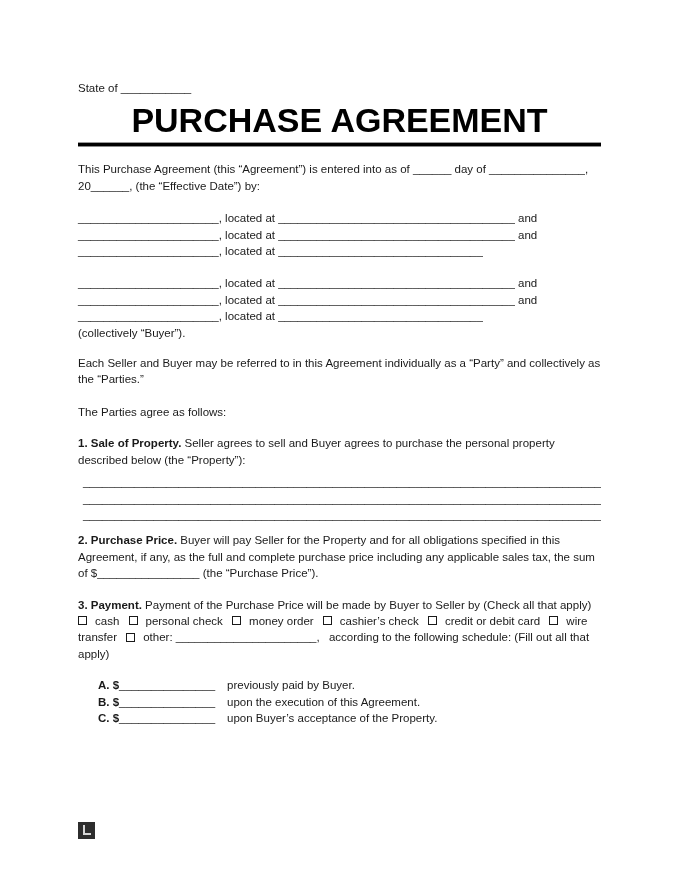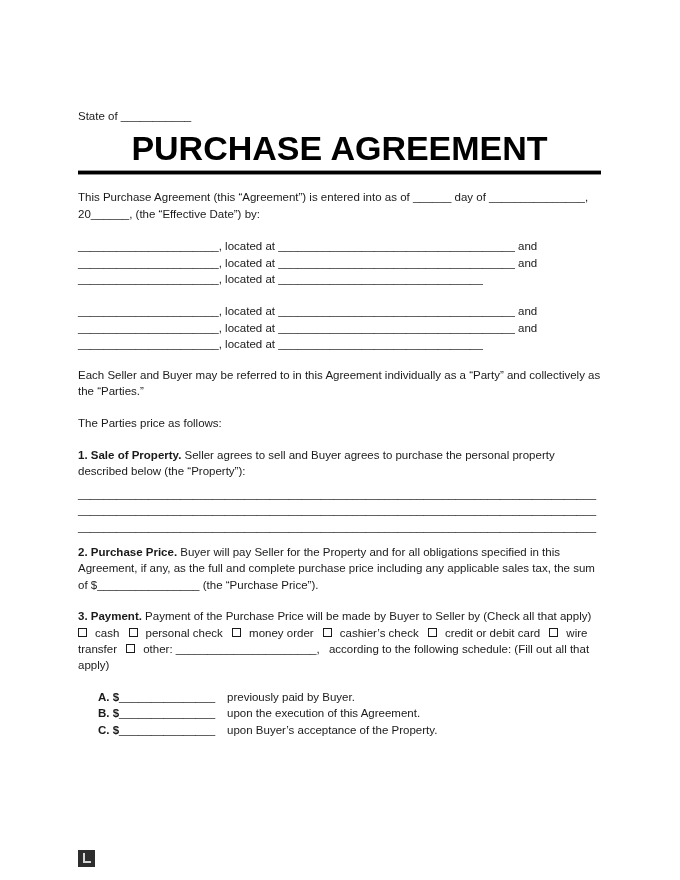--- a/index.html
+++ b/index.html
@@ -2,21 +2,21 @@
 <html><head>
 <meta charset="utf-8">
 <style>
   html, body { margin: 0; padding: 0; }
   body {
     width: 680px; height: 880px; background: #ffffff;
     font-family: "Liberation Sans", sans-serif;
     font-size: 11.5px; line-height: 16.4px; color: #1a1a1a;
     overflow: hidden;
   }
-  .page { position: relative; width: 680px; height: 772px; margin-top: 28px; }
+  .page { position: relative; width: 680px; height: 772px; }
   .content { width: 523px; margin-left: 78px; padding-top: 80px; }
 
   .state-line { white-space: nowrap; }
 
   .doc-title {
     margin: 6px 0 0 0; text-align: center;
     font-size: 34px; line-height: 36px; font-weight: bold; color: #000;
   }
   .rule {
     margin-top: 5px; height: 3px; background: #000;
@@ -25,21 +25,21 @@
 
   p { margin: 0; }
   .intro   { margin-top: 14px; }
   .party-block { margin-top: 16px; }
   .party-row { white-space: nowrap; }
   .heading-b { font-weight: bold; }
   .ref-para   { margin-top: 14px; }
   .agree-para { margin-top: 16px; }
   .sec       { margin-top: 15px; }
   .sec-price { margin-top: 9px; }
-  .prop-lines { margin-top: 6px; }
+  .prop-lines { margin-top: 6px; text-align: right; }
   .prop-line { white-space: nowrap; letter-spacing: 0; }
 
   .cb {
     display: inline-block; width: 7px; height: 7px;
     border: 1px solid #1a1a1a; margin-right: 8px; vertical-align: -0.5px;
     background: #fff;
   }
   .cb-item { margin-right: 6px; white-space: normal; }
 
   .sched { margin-top: 15px; }
@@ -72,25 +72,26 @@
     <div class="party-block">
       <div class="party-row"><span>______________________</span><span>, located at </span><span>_____________________________________</span><span> and</span></div>
       <div class="party-row"><span>______________________</span><span>, located at </span><span>_____________________________________</span><span> and</span></div>
       <div class="party-row"><span>______________________</span><span>, located at </span><span>________________________________</span><span></span></div>
     </div>
 
     <div class="party-block">
       <div class="party-row"><span>______________________</span><span>, located at </span><span>_____________________________________</span><span> and</span></div>
       <div class="party-row"><span>______________________</span><span>, located at </span><span>_____________________________________</span><span> and</span></div>
       <div class="party-row"><span>______________________</span><span>, located at </span><span>________________________________</span><span></span></div>
+      <div>(collectively “Buyer”).</div>
     </div>
 
     <p class="ref-para">Each Seller and Buyer may be referred to in this Agreement individually as a “Party” and collectively as the “Parties.”</p>
 
-    <p class="agree-para">The Parties price as follows:</p>
+    <p class="agree-para">The Parties agree as follows:</p>
 
     <p class="sec"><b>1. Sale of Property.</b><span> Seller agrees to sell and Buyer agrees to purchase the personal property described below (the “Property”):</span></p>
     <div class="prop-lines">
       <div class="prop-line">_________________________________________________________________________________</div>
       <div class="prop-line">_________________________________________________________________________________</div>
       <div class="prop-line">_________________________________________________________________________________</div>
     </div>
 
     <p class="sec-price"><b>2. Purchase Price.</b><span> Buyer will pay Seller for the Property and for all obligations specified in this Agreement, if any, as the full and complete purchase price including any applicable sales tax, the sum of $</span><span>________________</span><span> (the “Purchase Price”).</span></p>
 

